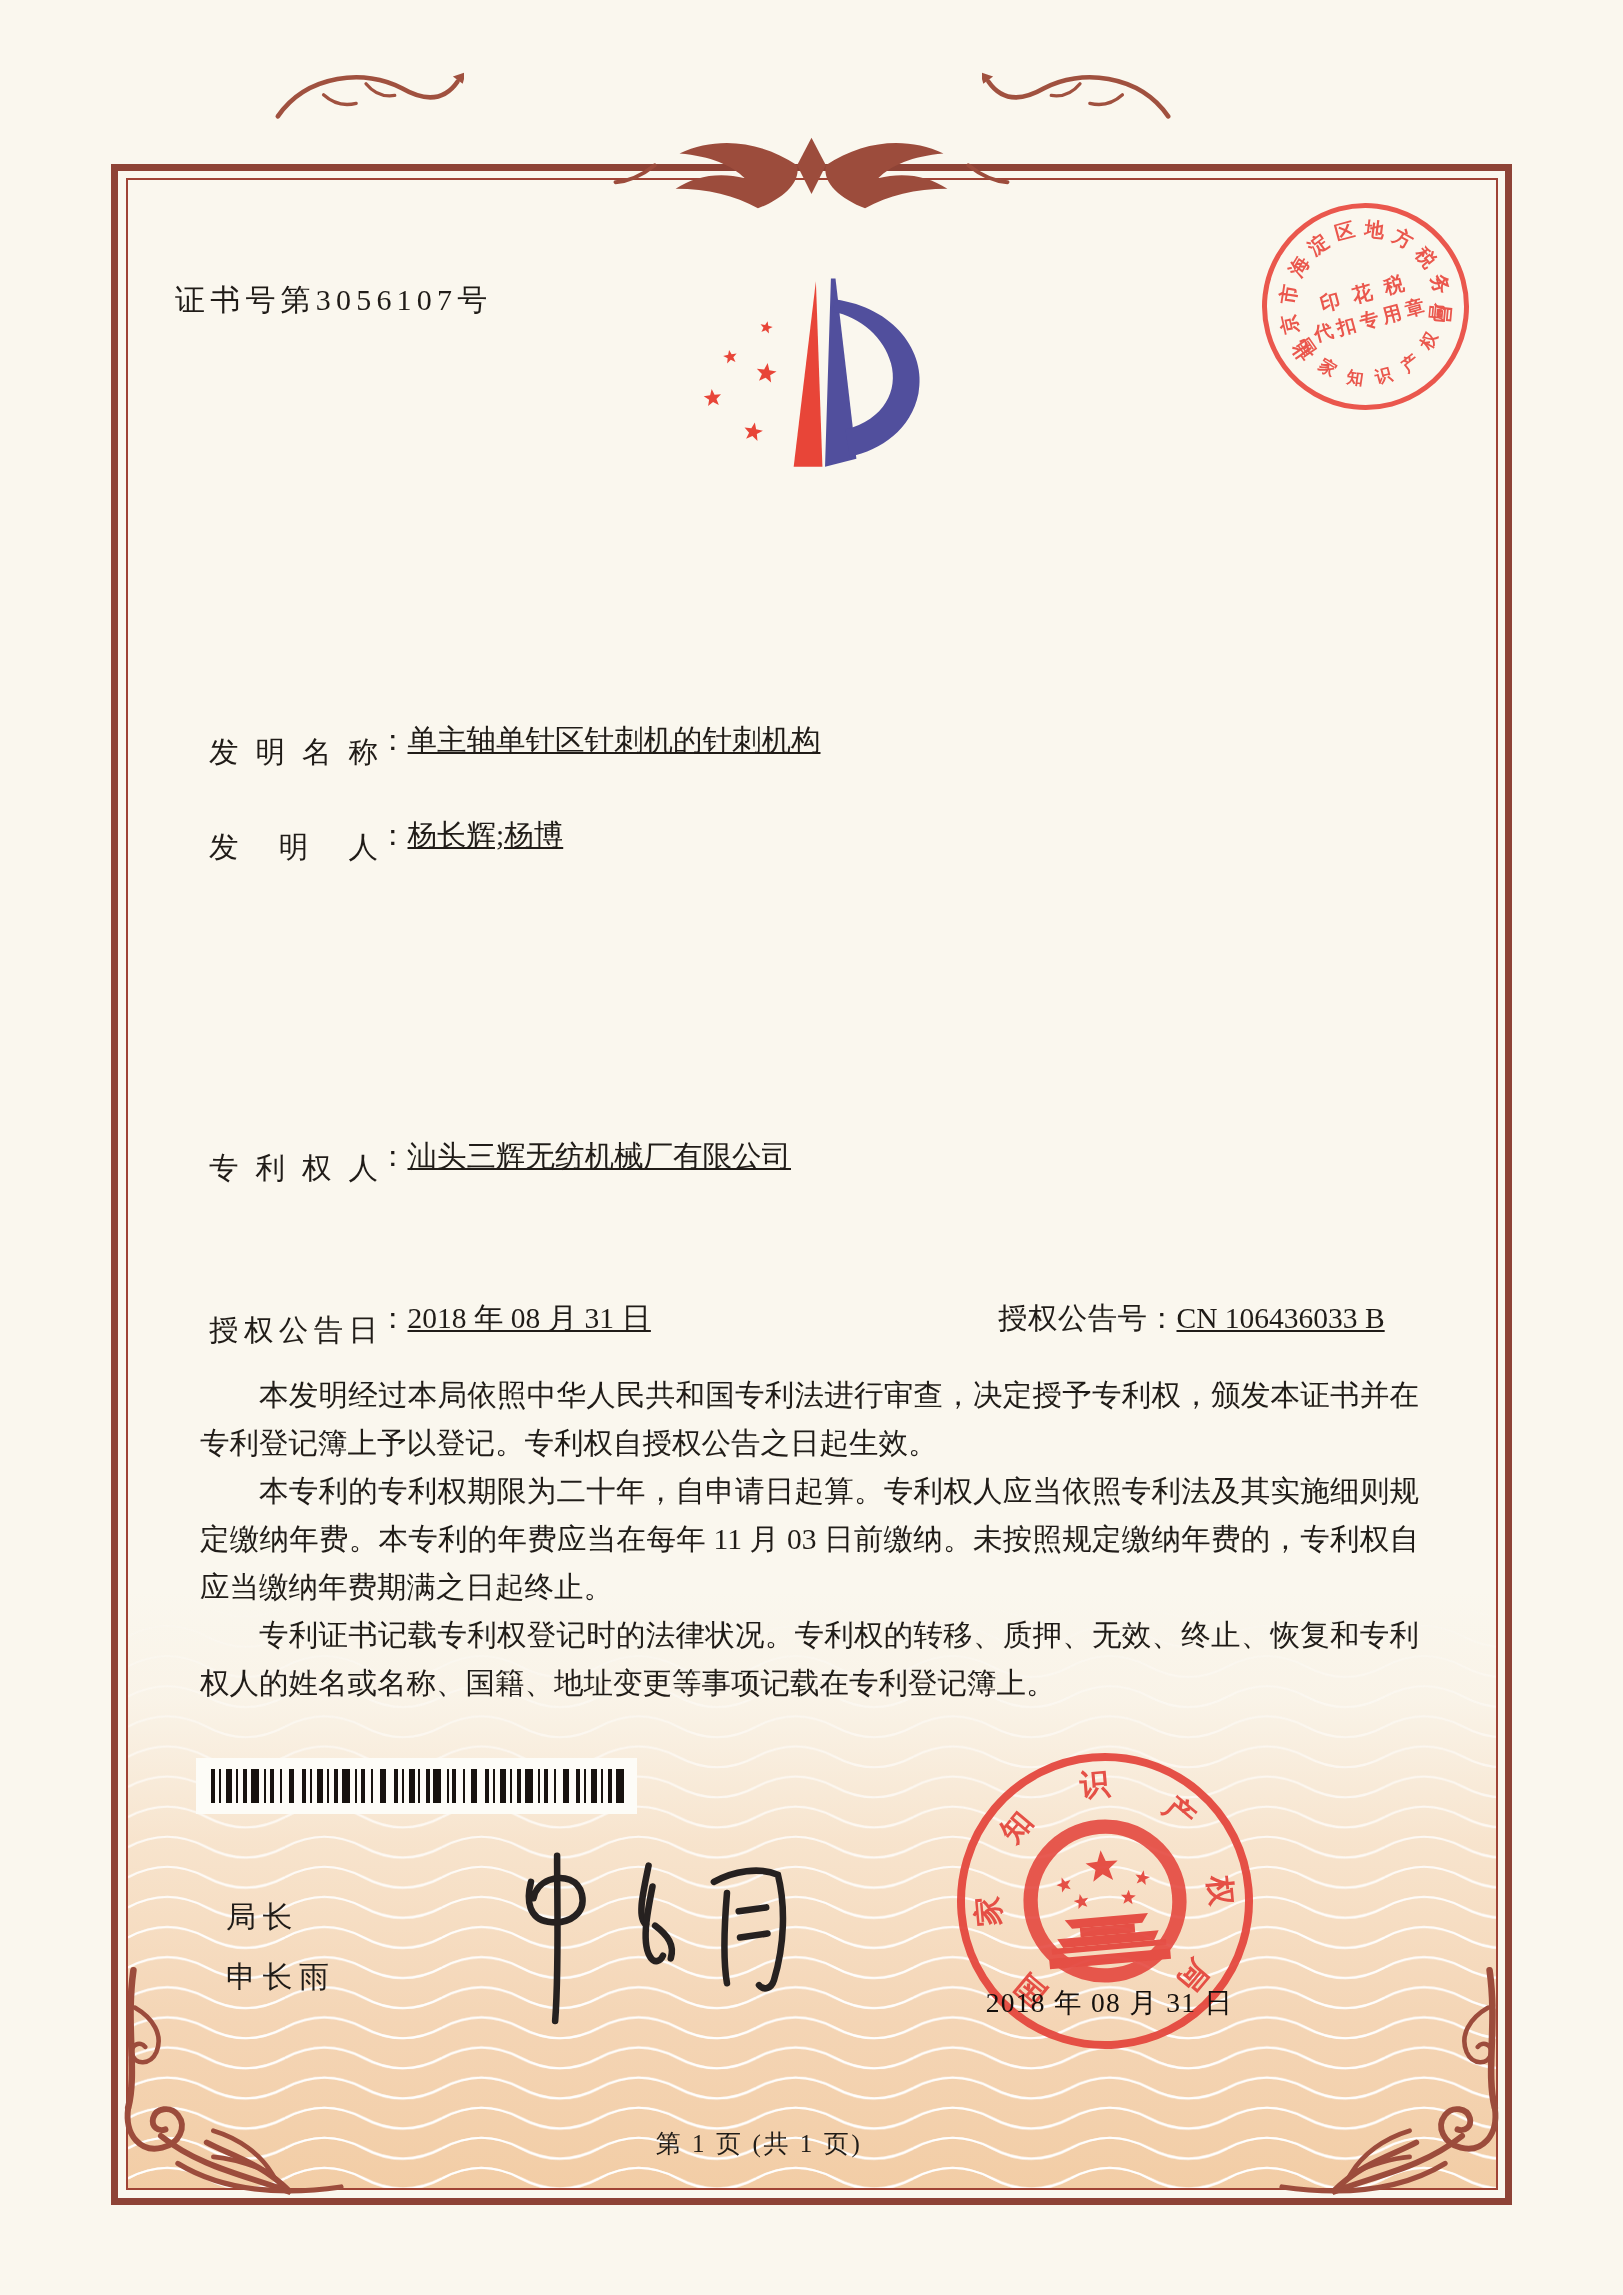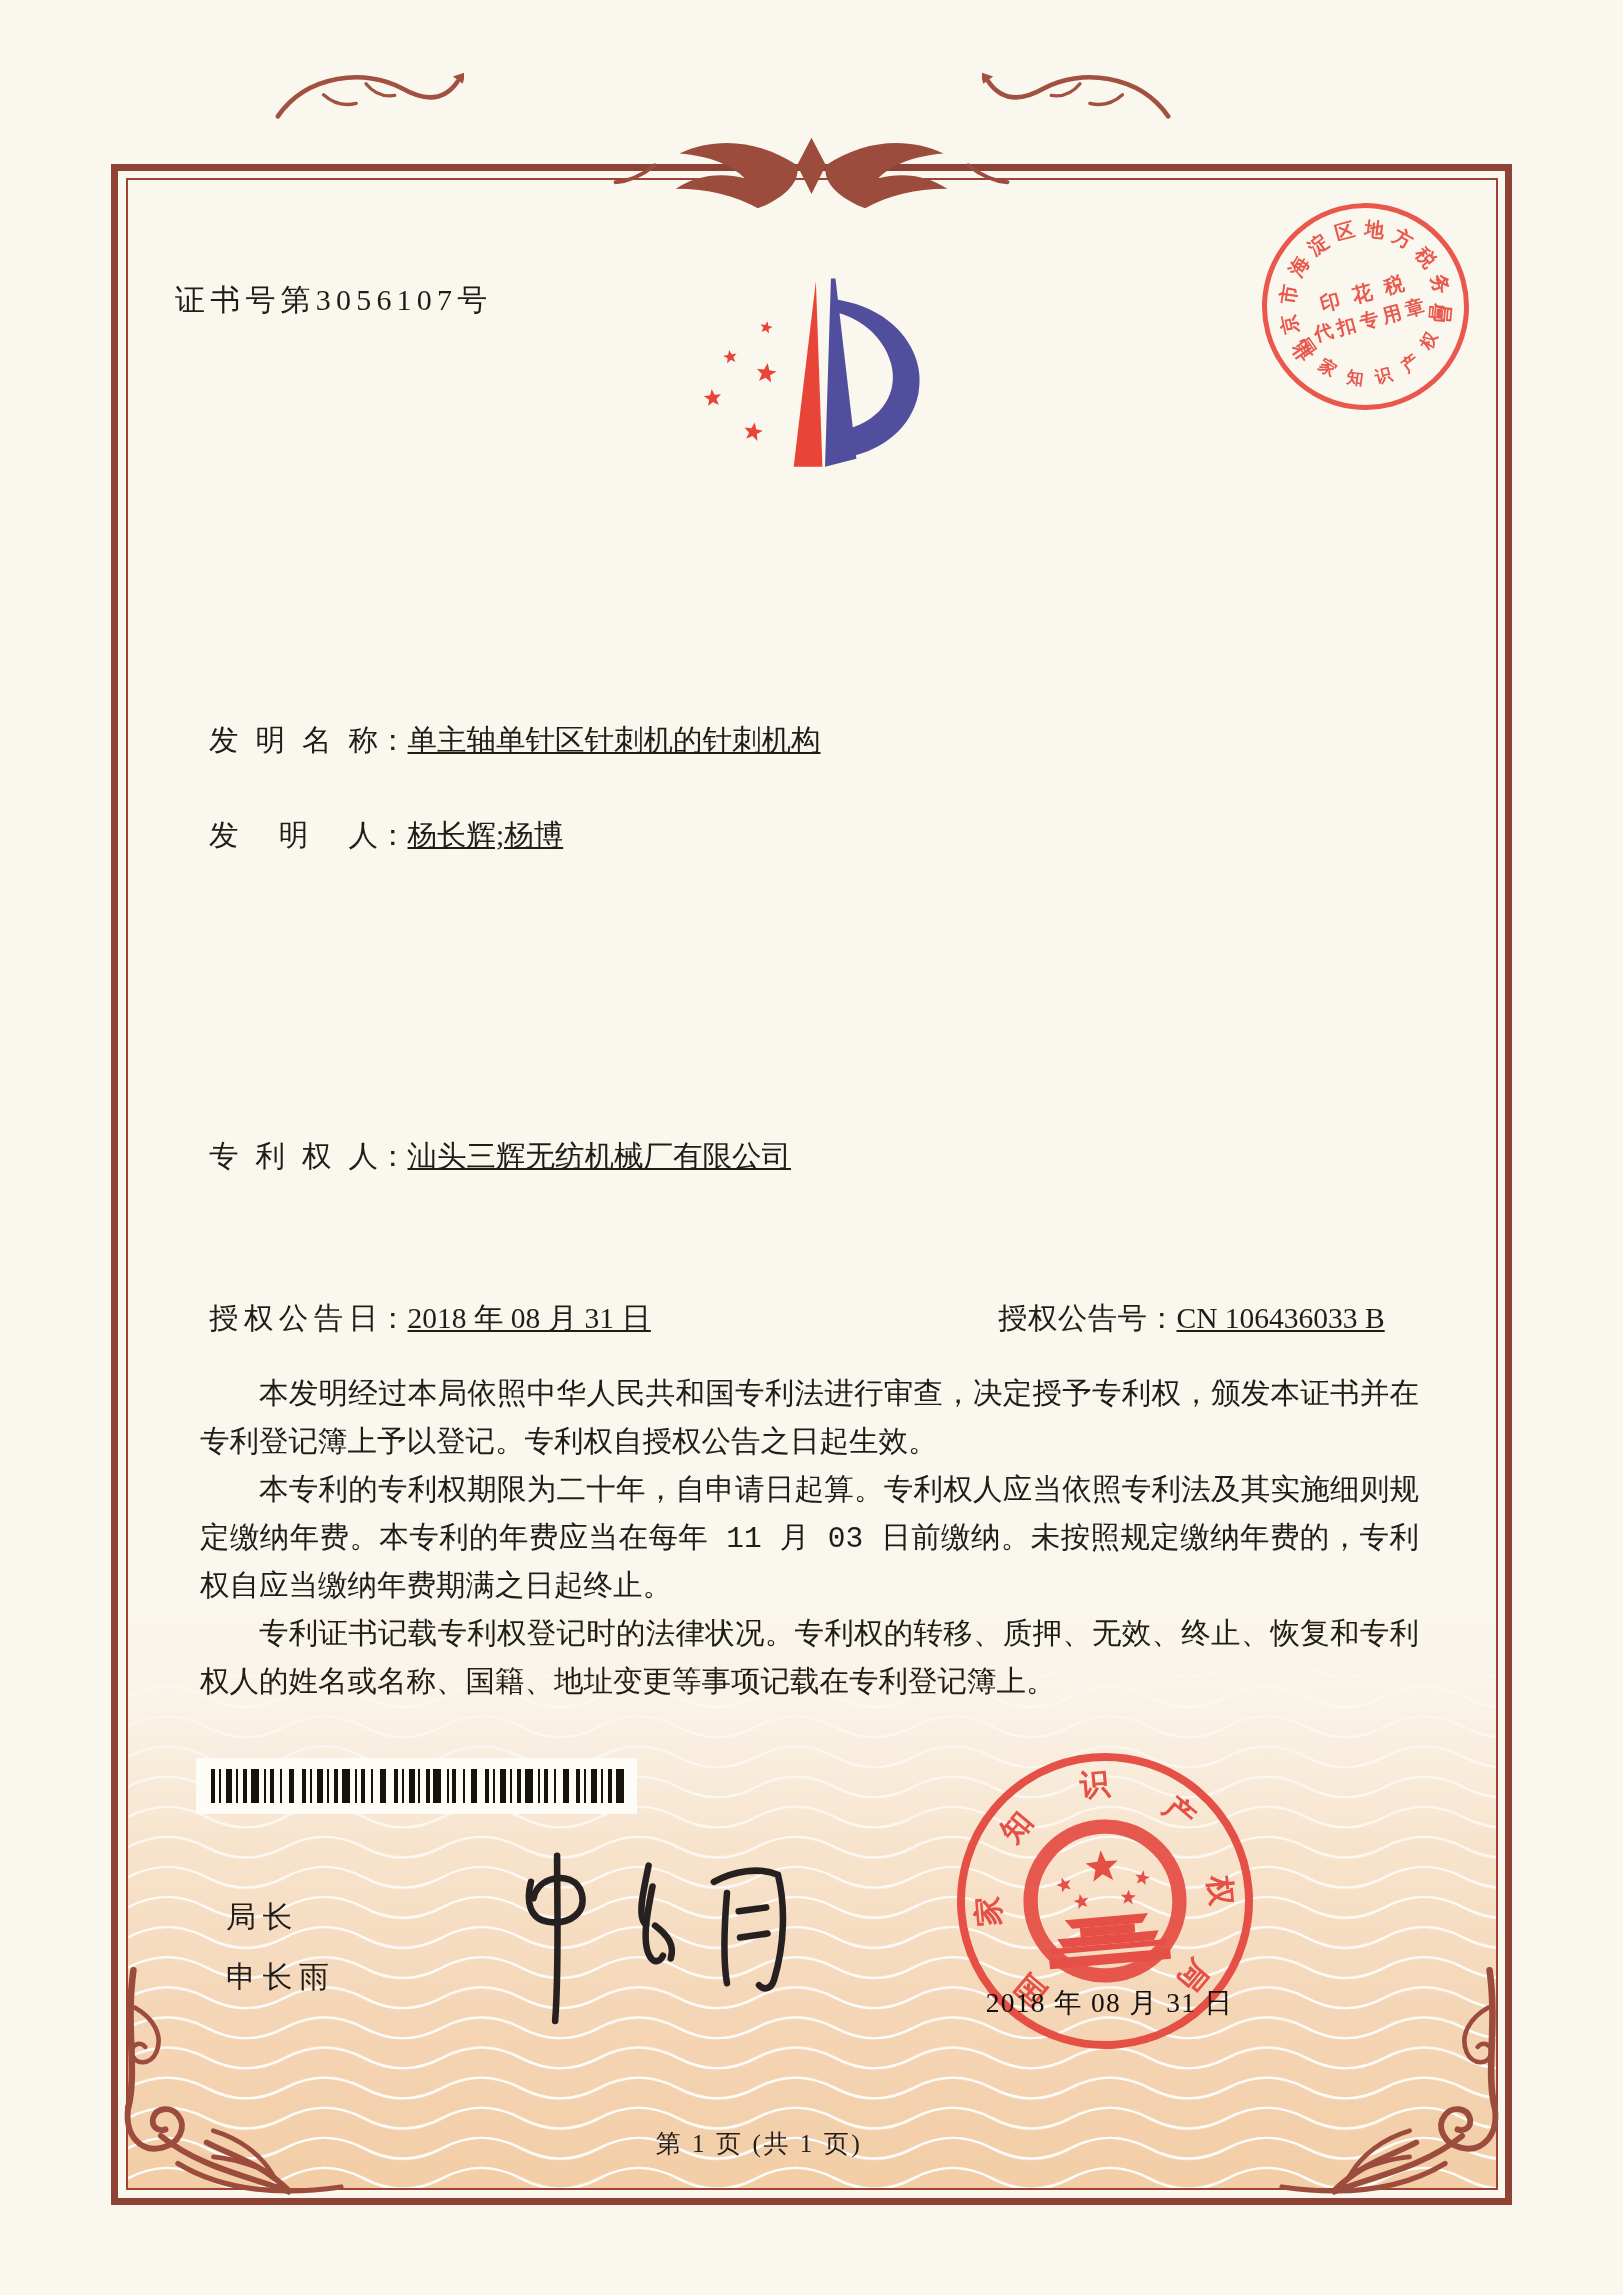--- a/index.html
+++ b/index.html
@@ -29,28 +29,28 @@
   .office{left:957px;top:1753px;width:296px;height:296px;color:#e4453c;}
   .office .rot{transform:rotate(-5deg);}
   .ctr{position:absolute;left:0;right:0;text-align:center;font-weight:bold;}
   .t1{top:77px;font-size:20px;letter-spacing:13px;text-indent:13px;}
   .t2{top:105px;font-size:19px;letter-spacing:4.6px;text-indent:4.6px;}
   .emblem{position:absolute;left:50%;top:50%;width:171px;height:171px;transform:translate(-50%,-50%);}
   .seal-date{position:absolute;left:969px;top:1985px;width:281px;text-align:center;
              font-size:27.5px;letter-spacing:1.3px;color:#14100d;z-index:6;}
   
   .frow{position:absolute;left:209px;font-size:29.5px;line-height:41px;white-space:nowrap;}
-  .flabel{display:inline-block;width:169px;text-align:justify;text-align-last:justify;vertical-align:top;}
+  .flabel{display:inline-block;width:169px;text-align:justify;text-align-last:justify;vertical-align:top;margin-top:12px;}
   .fval{vertical-align:top;text-decoration:underline;}
   .addrval{display:inline-block;width:844px;white-space:normal;line-height:45px;vertical-align:top;}
   .grant2{position:absolute;left:789px;top:0;}
   .flabel2{display:inline-block;width:149px;text-align:justify;text-align-last:justify;vertical-align:top;}
   
   .bodytext{position:absolute;left:200px;top:1371px;width:1219px;font-size:29.5px;line-height:48px;
-            text-align:justify;font-family:Liberation Mono, monospace;}
+            text-align:justify;}
   .bodytext p{margin:0;text-indent:59px;}
   
   .bcstrip{position:absolute;left:196px;top:1758px;width:441px;height:56px;background:#fdfcf7;}
   #barcode{position:absolute;left:211px;top:1769px;width:424px;height:34px;font-size:0;}
   #barcode div{display:inline-block;height:100%;background:#17120e;}
   
   .signer{position:absolute;left:226px;font-size:30px;letter-spacing:6.5px;}
   .signature{position:absolute;left:452px;top:1846px;z-index:5;}
   
   .footer{position:absolute;left:628px;top:2127px;width:262px;text-align:center;

